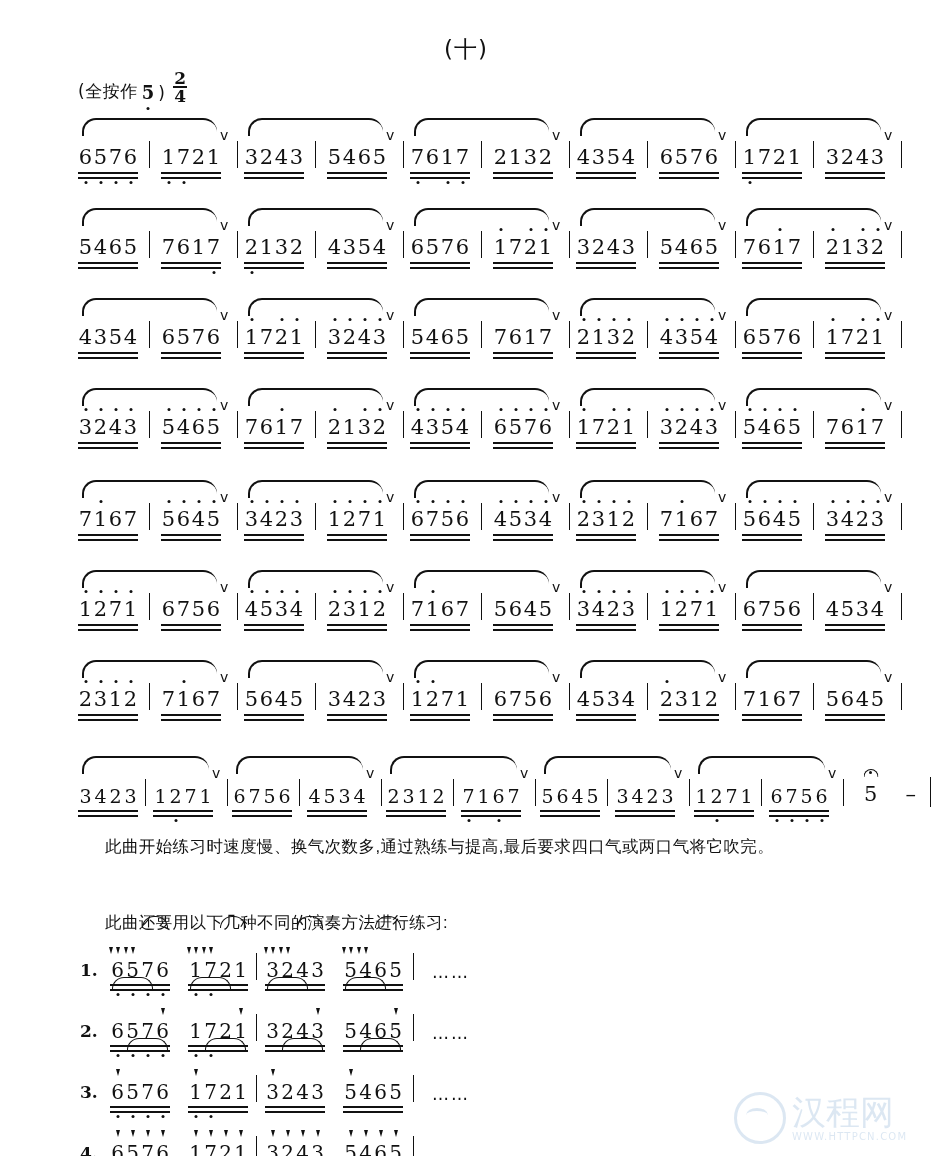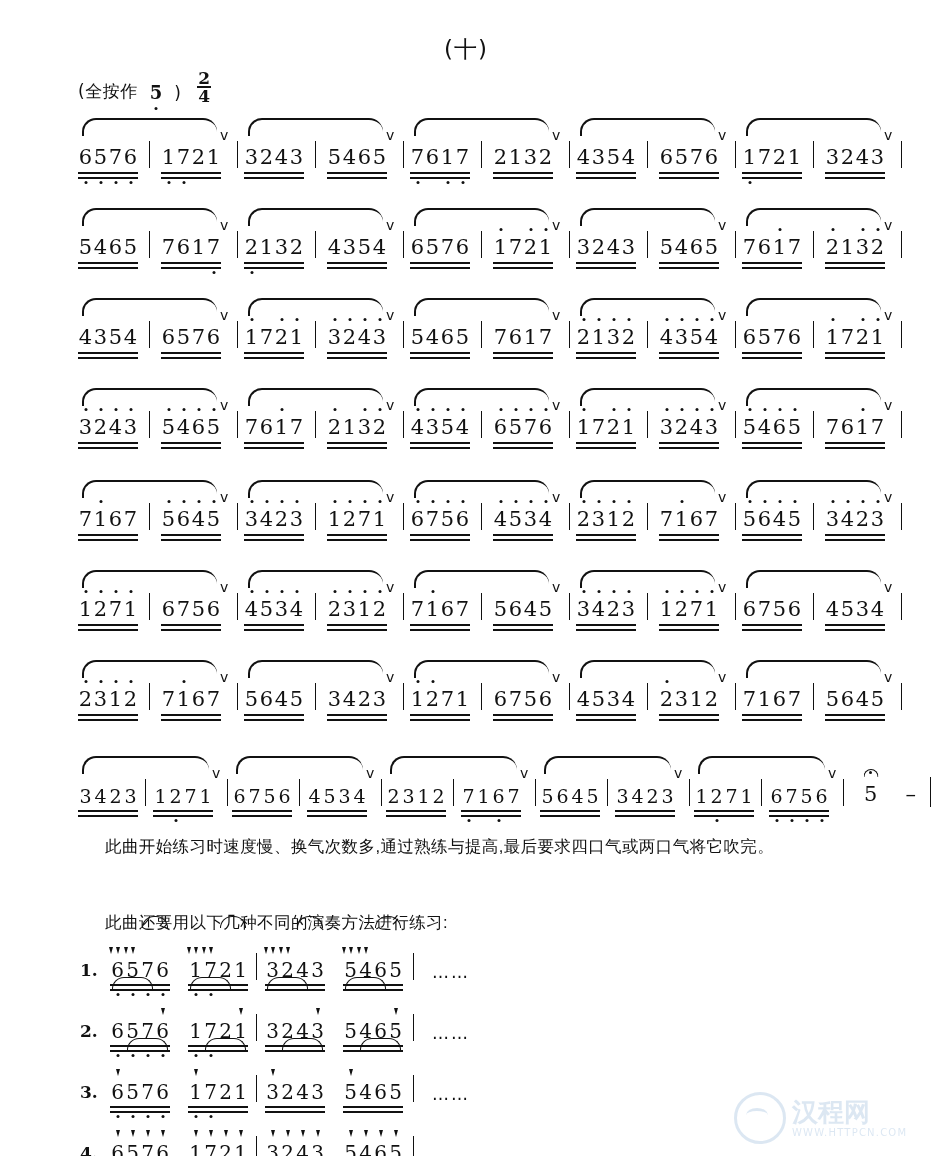--- a/index.html
+++ b/index.html
@@ -26,21 +26,21 @@
     font-size: 23px;
     font-family: "DejaVu Sans", sans-serif;
     letter-spacing: 1px;
   }
   .key-line {
     position: absolute;
     top: 68px;
     left: 78px;
     display: flex;
     align-items: flex-end;
-    gap: 12px;
+    gap: 4px;
   }
   .key-text {
     font-size: 17px;
     font-family: "DejaVu Sans", sans-serif;
     letter-spacing: 0.5px;
   }
   .key-note {
     display: inline-block;
     position: relative;
     font-weight: bold;
@@ -343,22 +343,22 @@
     width: 22px; height: 11px;
     border-top: 3px solid #2b6fb5;
     border-radius: 50%;
   }
   .watermark .wm-text {
     display: flex;
     flex-direction: column;
     line-height: 1.1;
   }
   .watermark .wm-cn {
-    font-size: 26px;
-    font-weight: bold;
+    font-size: 34px;
+    font-weight: normal;
     color: #2b6fb5;
     font-family: "DejaVu Sans", sans-serif;
   }
   .watermark .wm-url {
     font-size: 10px;
     letter-spacing: 1.2px;
     color: #2b6fb5;
     font-family: "DejaVu Sans", sans-serif;
   }
 </style>

